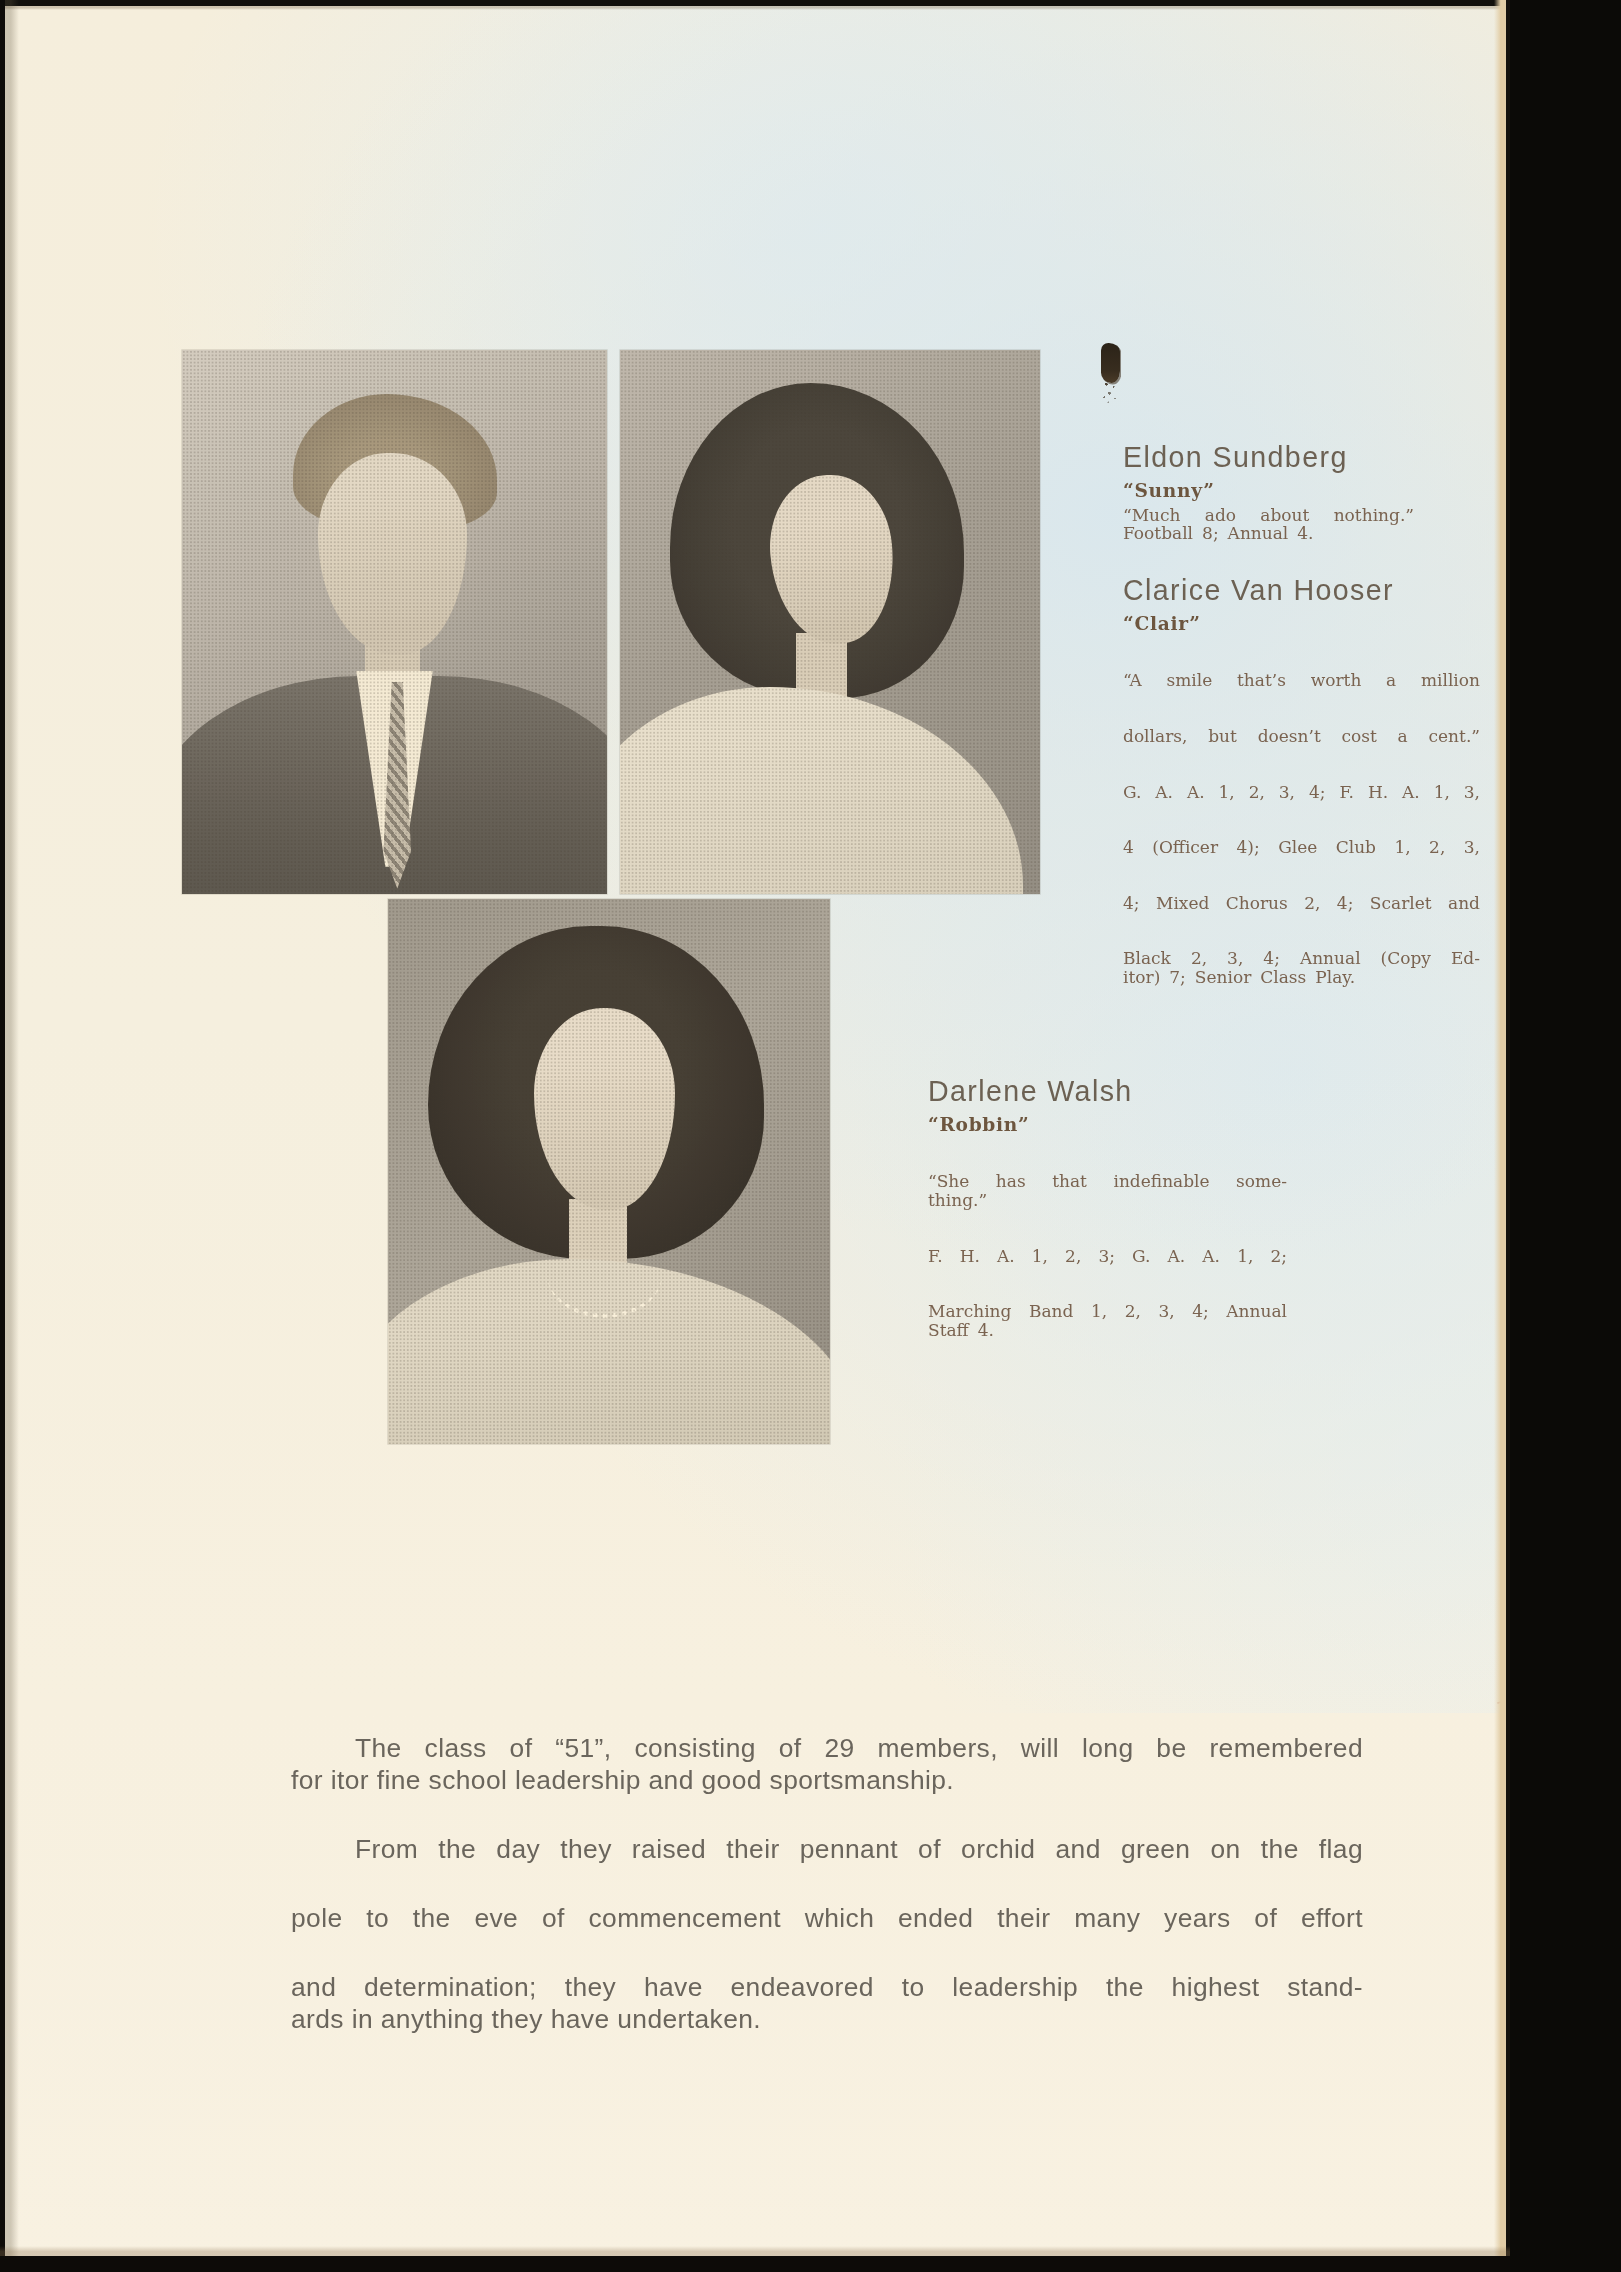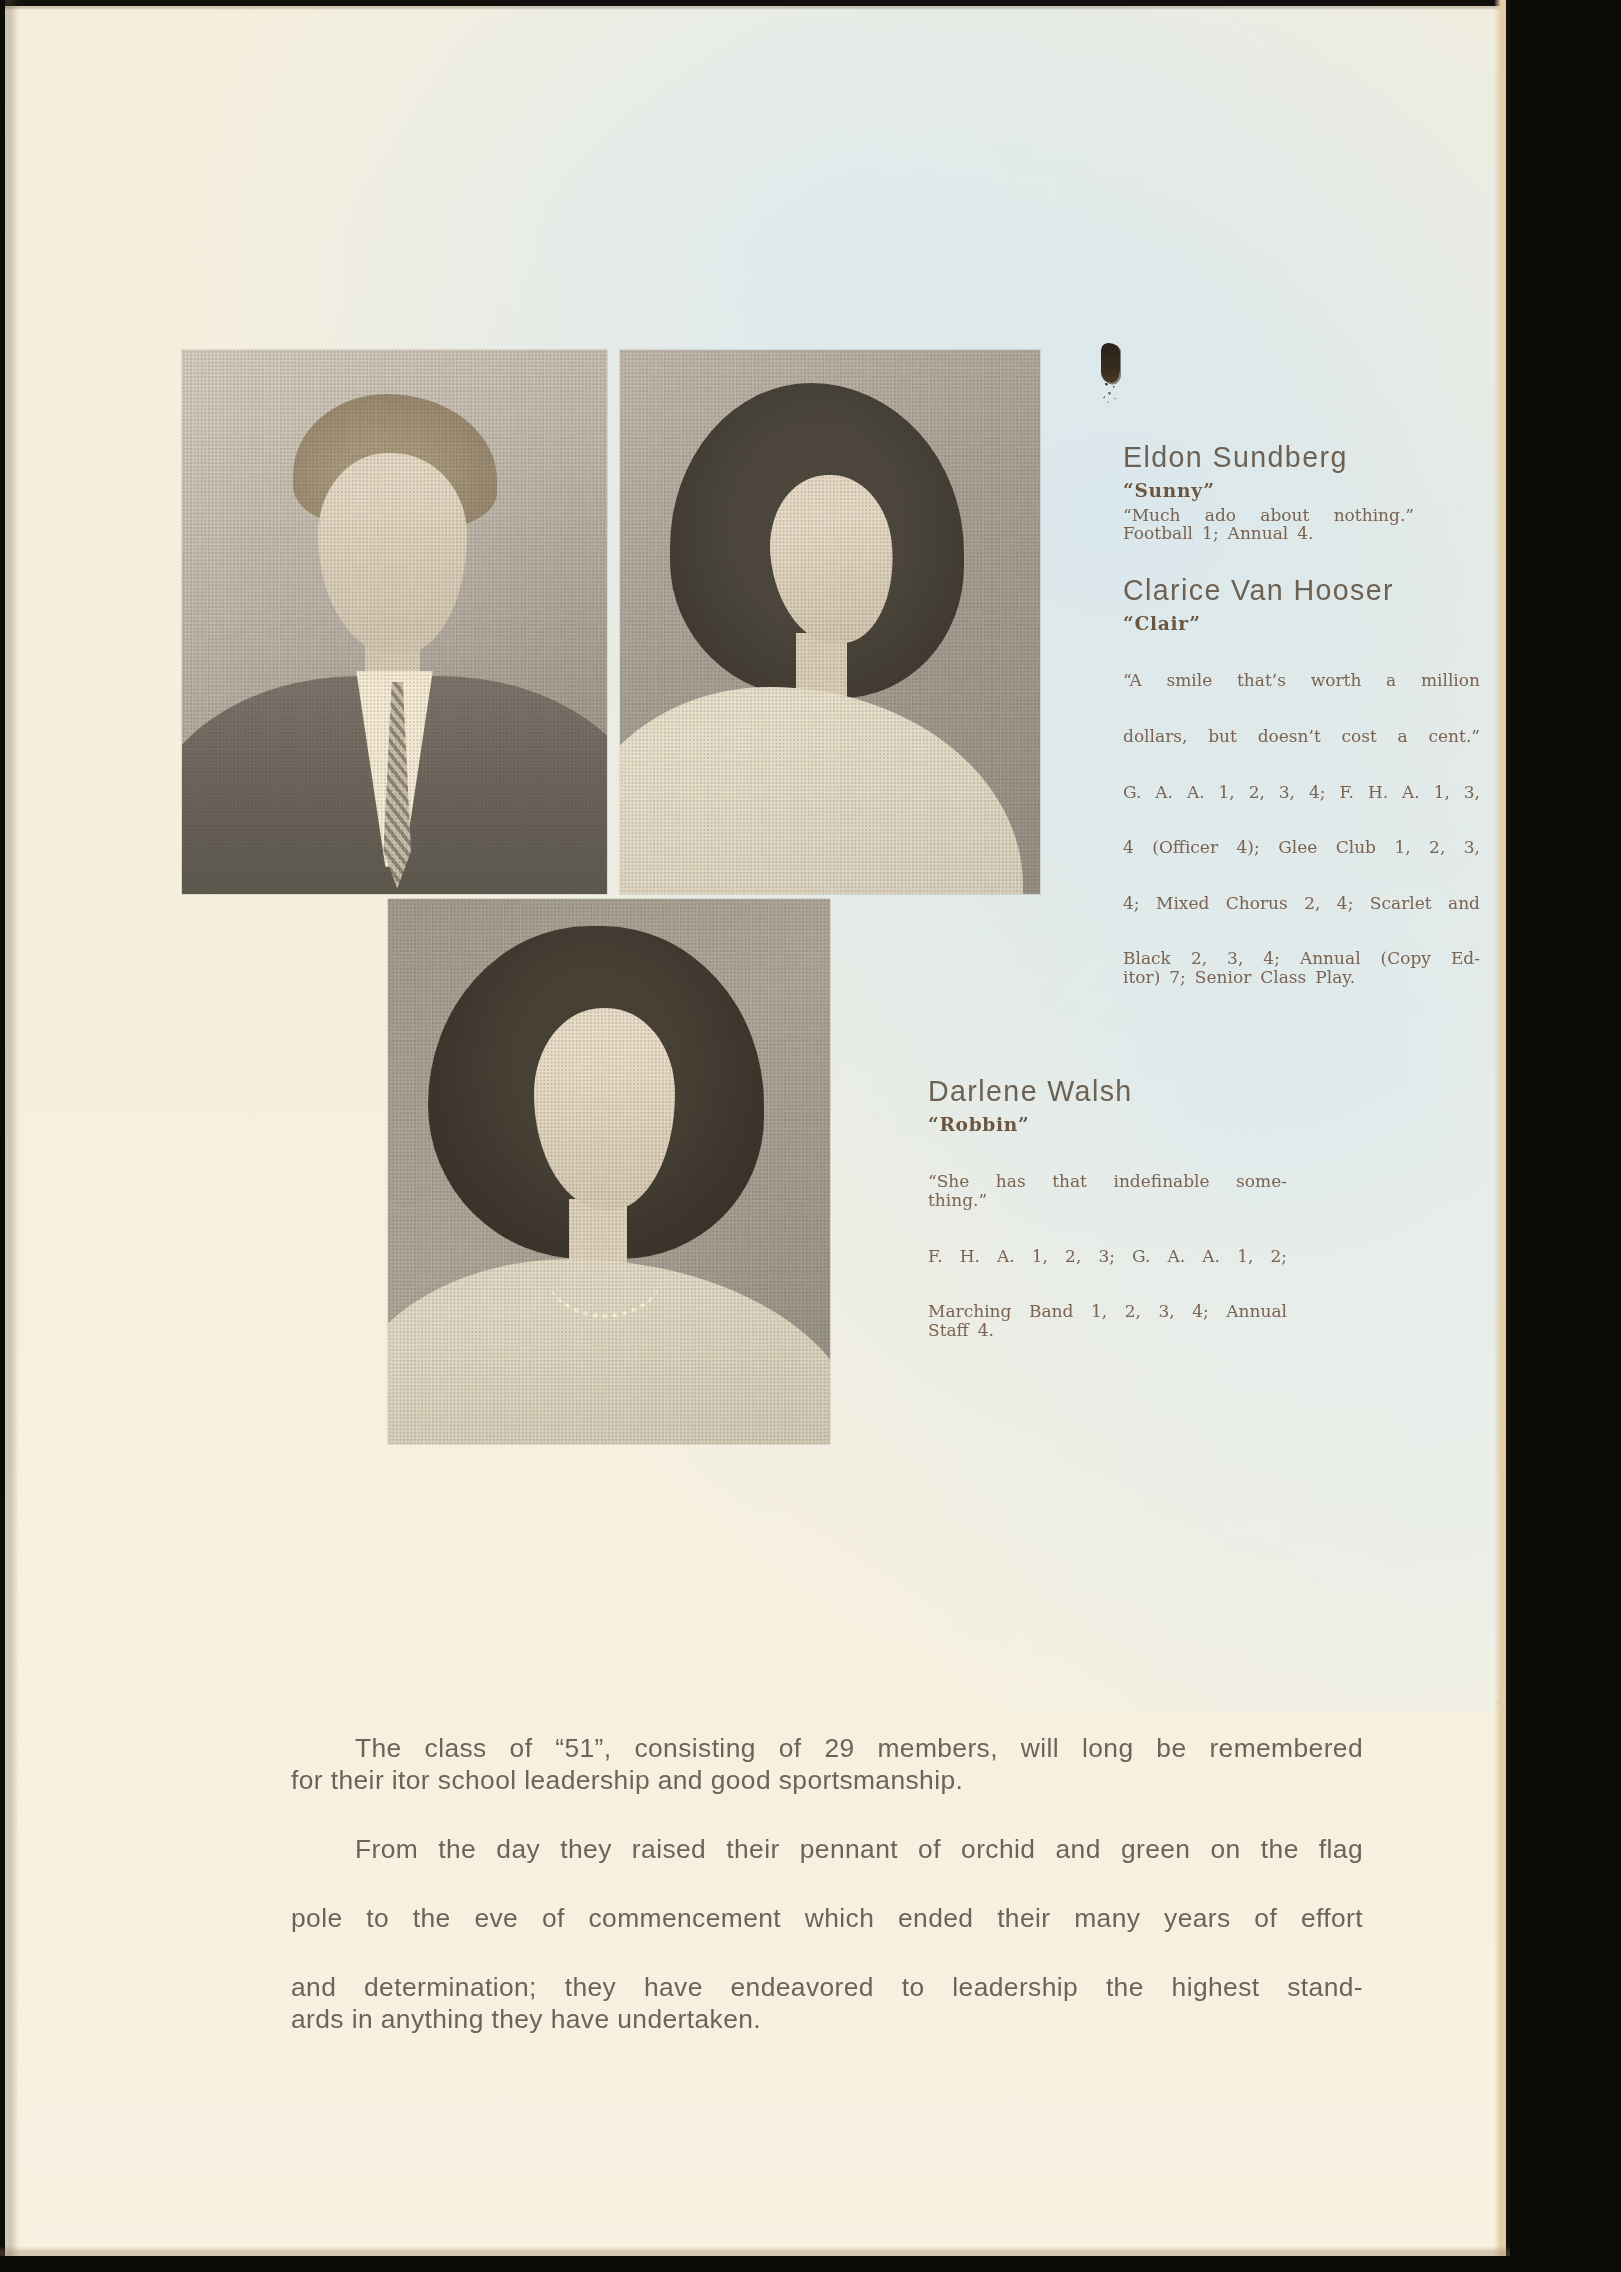--- a/index.html
+++ b/index.html
@@ -177,21 +177,21 @@
     <div class="part sweater"></div>
     <div class="part pearls"></div>
   </div>
 
   <div class="entry e1">
     <div class="name">Eldon Sundberg</div>
     <div class="nick">“Sunny”</div>
     <div class="sbody">
       <span class="sline jq">“Much ado about nothing.”</span>
       <div class="acts">
-        <span class="sline">Football 1; Annual 4.</span>
+        <span class="sline">Football 8; Annual 4.</span>
       </div>
     </div>
   </div>
 
   <div class="entry e2">
     <div class="name">Clarice Van Hooser</div>
     <div class="nick">“Clair”</div>
     <div class="sbody">
       <span class="sline j">“A smile that’s worth a million</span>
       <span class="sline j">dollars, but doesn’t cost a cent.”</span>
@@ -215,21 +215,21 @@
         <span class="sline j">F. H. A. 1, 2, 3; G. A. A. 1, 2;</span>
         <span class="sline j">Marching Band 1, 2, 3, 4; Annual</span>
         <span class="sline">Staff 4.</span>
       </div>
     </div>
   </div>
 
   <div class="summary">
     <div class="para">
       <span class="pline j indent">The class of “51”, consisting of 29 members, will long be remembered</span>
-      <span class="pline">for their itor school leadership and good sportsmanship.</span>
+      <span class="pline">for itor fine school leadership and good sportsmanship.</span>
     </div>
     <div class="para">
       <span class="pline j indent">From the day they raised their pennant of orchid and green on the flag</span>
       <span class="pline j">pole to the eve of commencement which ended their many years of effort</span>
       <span class="pline j">and determination; they have endeavored to leadership the highest stand-</span>
       <span class="pline">ards in anything they have undertaken.</span>
     </div>
   </div>
 
 </div>

